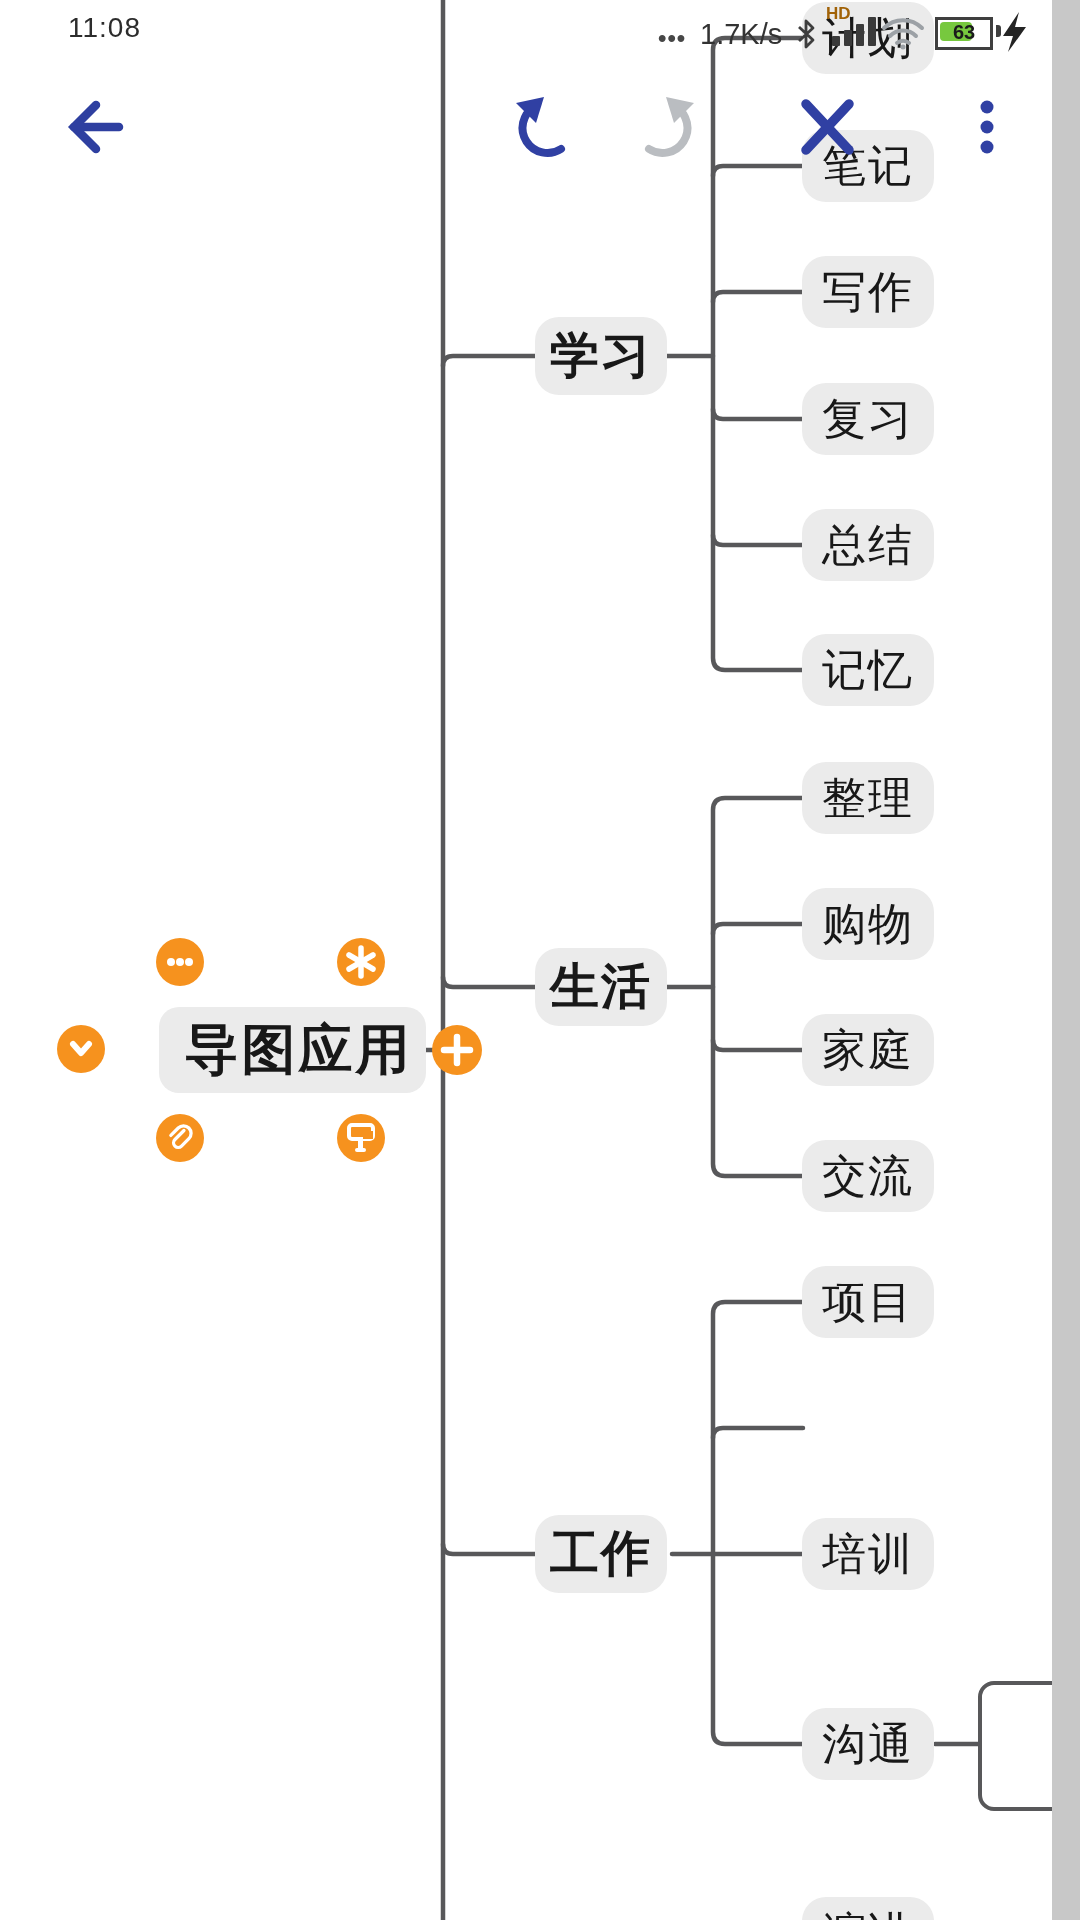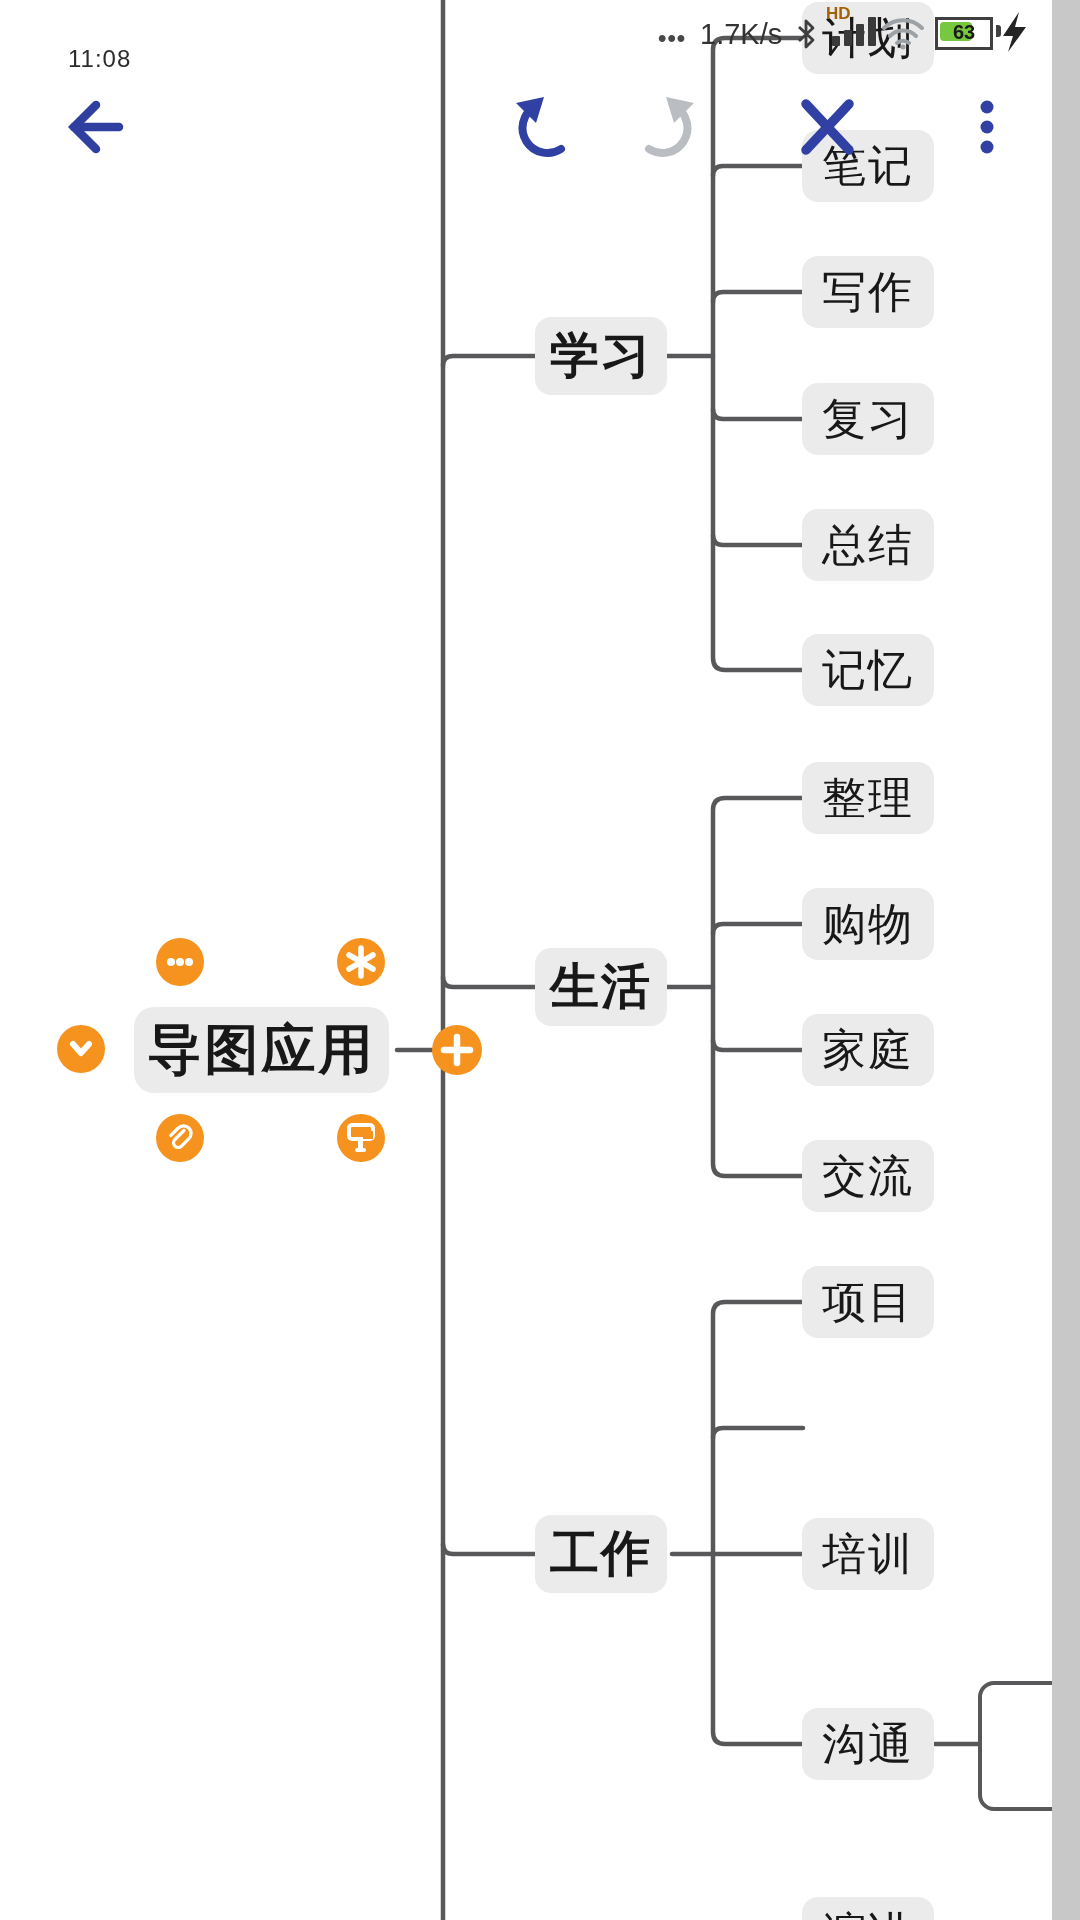--- a/index.html
+++ b/index.html
@@ -1,33 +1,33 @@
 <!DOCTYPE html>
 <html><head>
 <meta charset="utf-8">
 <style>
   html,body{margin:0;padding:0;background:#fff;}
   #screen{position:relative;width:1080px;height:1920px;background:#ffffff;overflow:hidden;
           font-family:"Liberation Sans",sans-serif;}
   svg.overlay{position:absolute;left:0;top:0;pointer-events:none;}
   
-  .time{position:absolute;left:68px;top:12px;font-size:24px;color:#2c2c2c;font-weight:500;letter-spacing:1px;margin-top:33px;}
+  .time{position:absolute;left:68px;top:12px;font-size:28px;color:#2c2c2c;font-weight:500;letter-spacing:1px;}
   .netdots{position:absolute;left:658px;top:24px;font-size:24px;color:#474747;font-weight:700;letter-spacing:1px;}
   .netspeed{position:absolute;left:700px;top:18px;font-size:29px;color:#333;}
   .hdlabel{position:absolute;left:826px;top:4px;font-size:17px;font-weight:700;color:#a16207;}
   .battery{position:absolute;left:935px;top:17px;width:52px;height:27px;border:3px solid #3f3f3f;border-radius:0;background:#fff;}
   .battery .fill{position:absolute;left:2px;top:2px;width:32px;height:19px;background:#77c83e;border-radius:4px;}
   .battery .pct{position:absolute;left:0;top:1px;width:100%;text-align:center;font-size:20px;font-weight:600;color:#1b1b1b;}
   .batcap{position:absolute;left:996px;top:25px;width:5px;height:12px;background:#3f3f3f;border-radius:0 3px 3px 0;}
   
-  .node{position:absolute;background:#ebebeb;border-radius:16px;color:#181818;text-align:center;
+  .node{position:absolute;background:#ebebeb;border-radius:24px;color:#181818;text-align:center;
         display:flex;align-items:center;justify-content:center;}
   .child{left:802px;width:132px;height:72px;font-size:44px;font-weight:500;letter-spacing:2px;}
   .branch{left:535px;width:132px;height:78px;font-size:49px;font-weight:600;letter-spacing:2px;}
-  .root{left:134px;top:1007px;width:255px;height:86px;font-size:54px;font-weight:700;border-radius:20px;letter-spacing:3px;}
+  .root{left:159px;top:1007px;width:255px;height:86px;font-size:54px;font-weight:700;border-radius:20px;letter-spacing:3px;padding-left:12px;}
   .ghost{position:absolute;left:978px;top:1681px;width:116px;height:122px;background:#fff;
          border:4px solid #58585a;border-radius:16px;}
   
   .obtn{position:absolute;width:48px;height:48px;border-radius:50%;background:#f6921e;
         display:flex;align-items:center;justify-content:center;}
   
   .scrollbar{position:absolute;left:1052px;top:0;width:28px;height:1920px;background:#c8c8c8;}
 </style>
 </head>
 <body>

